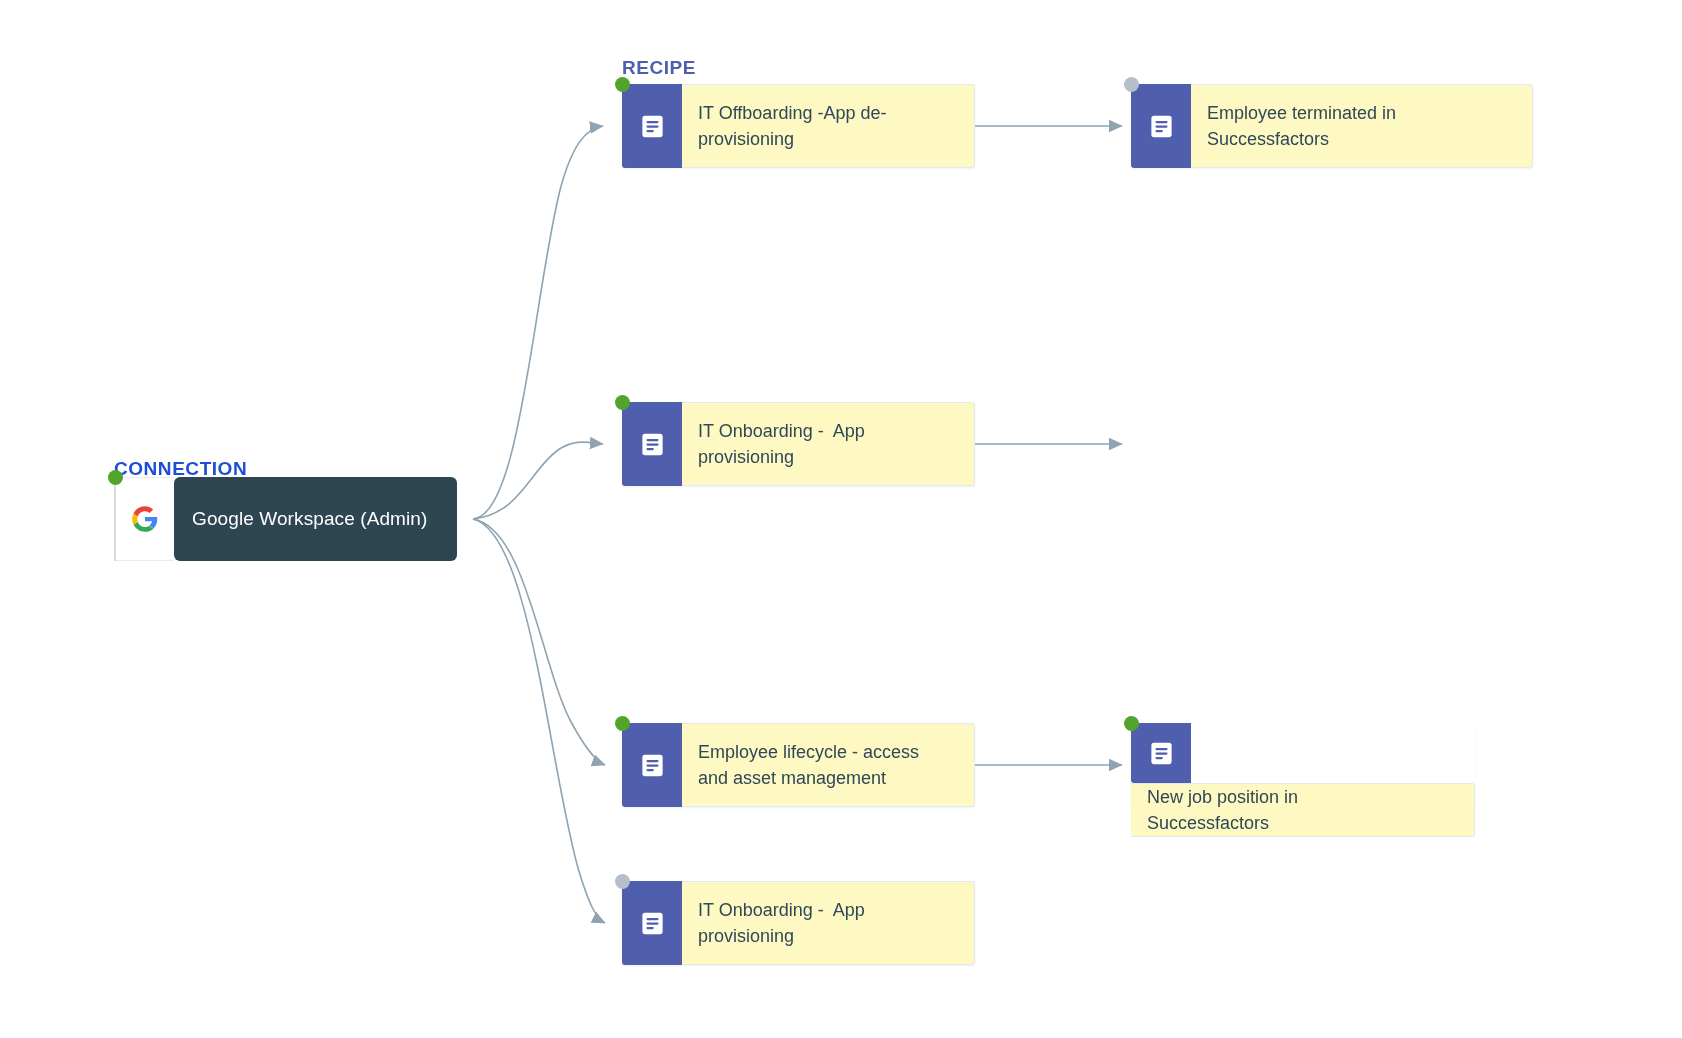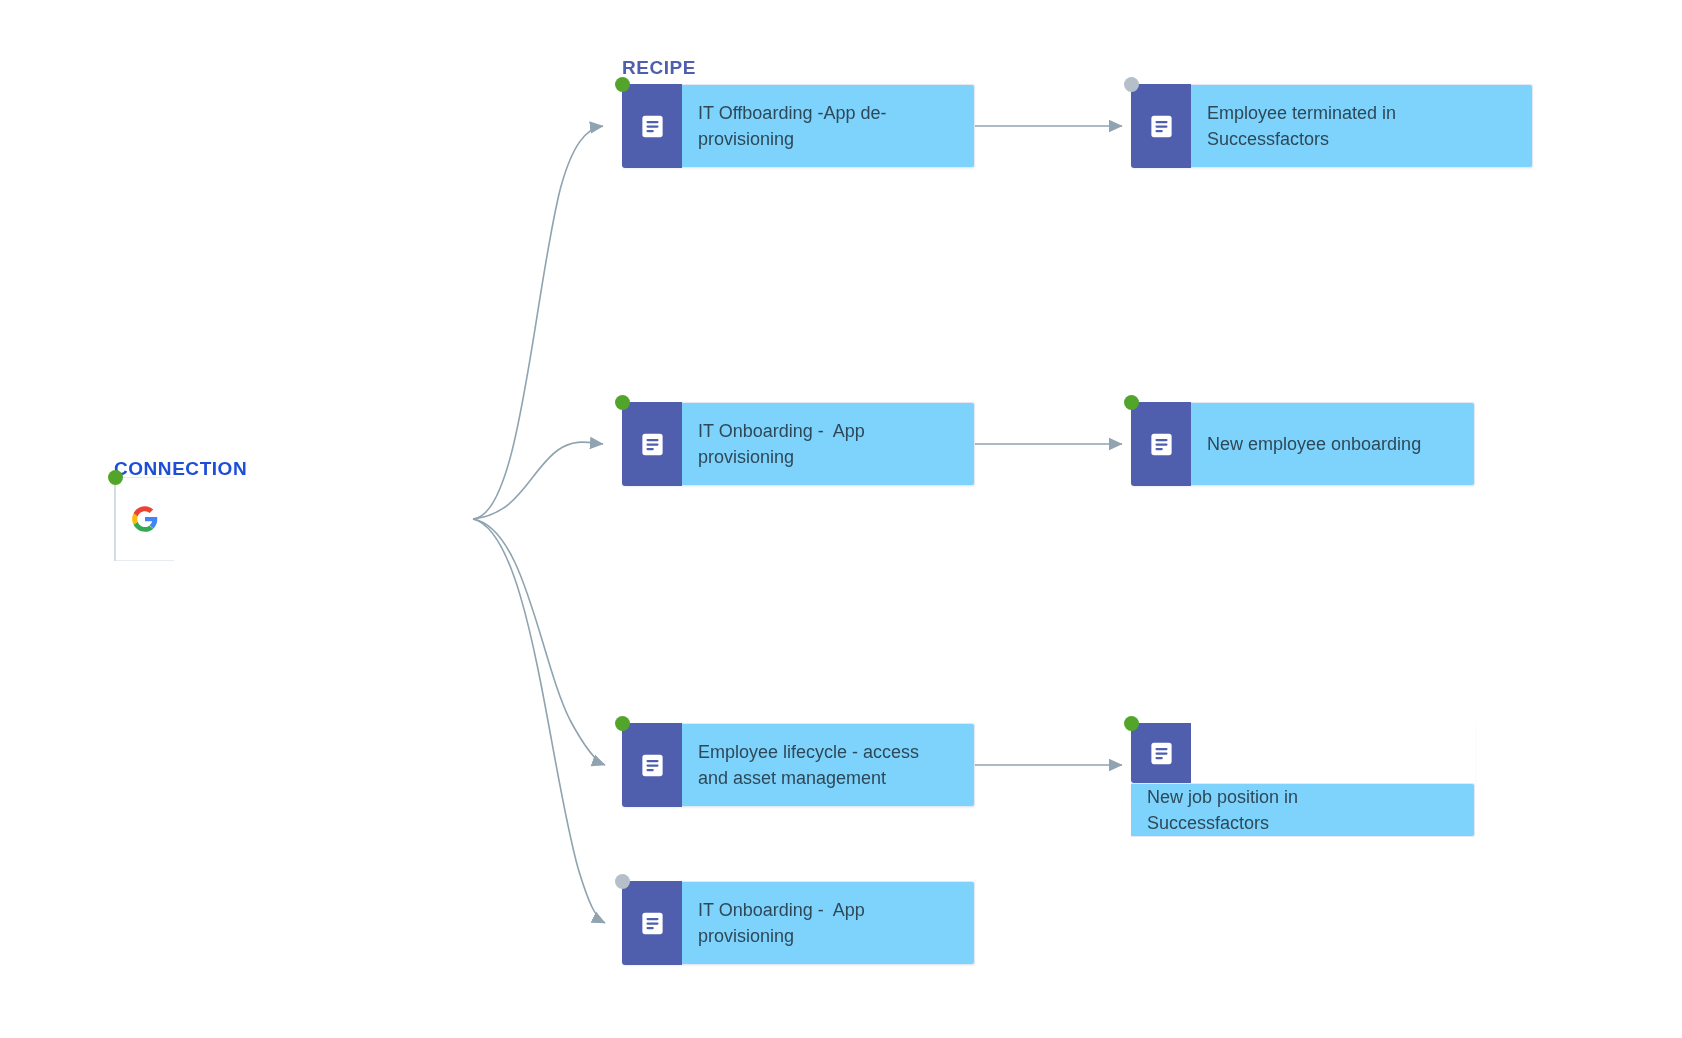--- a/index.html
+++ b/index.html
@@ -26,21 +26,21 @@
   .dot{position:absolute;width:15px;height:15px;border-radius:50%;z-index:6;}
   .dot.green{background:#52a52a;}
   .dot.grey{background:#b5bfc9;}
   .conn-dot{left:-6px;top:-7px;}
 
   
   .card{position:absolute;height:84px;display:flex;border-radius:3px;
         box-shadow:0 1px 2px rgba(40,60,90,.08);}
   .card-icon{width:60px;background:#4f5fad;border-radius:3px 0 0 3px;
              display:flex;align-items:center;justify-content:center;flex:0 0 60px;}
-  .card-body{flex:1;background:#7dd3fc;border:1px solid #e3e8f2;border-left:none;
+  .card-body{flex:1;background:#fef9c3;border:1px solid #e3e8f2;border-left:none;
              border-radius:0 3px 3px 0;display:flex;align-items:center;
              padding:0 16px 0 16px;box-sizing:border-box;}
   .card-title{color:#2f4858;font-size:18px;line-height:1.45;font-weight:400;
               white-space:pre-wrap;}
   .card-dot{left:-7px;top:-7px;}
 </style>
 </head>
 <body>
 
 <div id="canvas">
@@ -69,20 +69,23 @@
   <div class="conn-node">
     <span class="dot green conn-dot"></span>
     <div class="conn-rail"></div>
     <div class="conn-logo">
       <svg width="28" height="28" viewBox="0 0 48 48">
         <path fill="#4285F4" d="M45.1 24.5c0-1.6-.1-2.8-.4-4H24v7.3h12.1c-.2 2-1.6 5-4.5 7l6.9 5.3c4.1-3.8 6.6-9.4 6.6-15.6z"></path>
         <path fill="#34A853" d="M24 46c5.9 0 10.9-2 14.5-5.3l-6.9-5.3c-1.9 1.3-4.4 2.2-7.6 2.2-5.8 0-10.7-3.8-12.5-9.1l-7.1 5.5C8.1 41.1 15.4 46 24 46z"></path>
         <path fill="#FBBC05" d="M11.5 28.5c-.5-1.4-.7-2.9-.7-4.5s.3-3.1.7-4.5l-7.1-5.5C2.9 17.1 2 20.4 2 24s.9 6.9 2.4 10z"></path>
         <path fill="#EA4335" d="M24 10.6c3.3 0 6.1 1.4 8 3.3l6-6C34.4 4.5 29.9 2 24 2 15.4 2 8.1 6.9 4.4 14l7.1 5.5C13.3 14.2 18.2 10.6 24 10.6z"></path>
       </svg>
+    </div>
+    <div class="conn-body">
+      <span class="conn-title">Google Workspace (Admin)</span>
     </div>
   </div>
 
   <div class="card" style="left:622px;top:84px;width:353px;">
     <span class="dot green card-dot"></span>
     <div class="card-icon">
       <svg width="27" height="27" viewBox="0 0 24 24">
         <rect x="3" y="2.5" width="18" height="19" rx="2.4" fill="#ffffff"></rect>
         <rect x="6.6" y="7" width="10.8" height="2.1" rx="1" fill="#4f5fad"></rect>
         <rect x="6.6" y="11" width="10.8" height="2.1" rx="1" fill="#4f5fad"></rect>
@@ -152,34 +155,20 @@
         <rect x="6.6" y="11" width="10.8" height="2.1" rx="1" fill="#4f5fad"></rect>
         <rect x="6.6" y="15" width="6.6" height="2.1" rx="1" fill="#4f5fad"></rect>
       </svg>
     </div>
     <div class="card-body">
       <span class="card-title">Employee terminated in
 Successfactors</span>
     </div>
   </div>
 
-  <div class="card" style="left:1131px;top:402px;width:344px;">
-    <span class="dot green card-dot"></span>
-    <div class="card-icon">
-      <svg width="27" height="27" viewBox="0 0 24 24">
-        <rect x="3" y="2.5" width="18" height="19" rx="2.4" fill="#ffffff"></rect>
-        <rect x="6.6" y="7" width="10.8" height="2.1" rx="1" fill="#4f5fad"></rect>
-        <rect x="6.6" y="11" width="10.8" height="2.1" rx="1" fill="#4f5fad"></rect>
-        <rect x="6.6" y="15" width="6.6" height="2.1" rx="1" fill="#4f5fad"></rect>
-      </svg>
-    </div>
-    <div class="card-body">
-      <span class="card-title">New employee onboarding</span>
-    </div>
-  </div>
 
   <div class="card" style="left:1131px;top:723px;width:344px;flex-direction:column;">
     <span class="dot green card-dot"></span>
     <div class="card-icon">
       <svg width="27" height="27" viewBox="0 0 24 24">
         <rect x="3" y="2.5" width="18" height="19" rx="2.4" fill="#ffffff"></rect>
         <rect x="6.6" y="7" width="10.8" height="2.1" rx="1" fill="#4f5fad"></rect>
         <rect x="6.6" y="11" width="10.8" height="2.1" rx="1" fill="#4f5fad"></rect>
         <rect x="6.6" y="15" width="6.6" height="2.1" rx="1" fill="#4f5fad"></rect>
       </svg>

